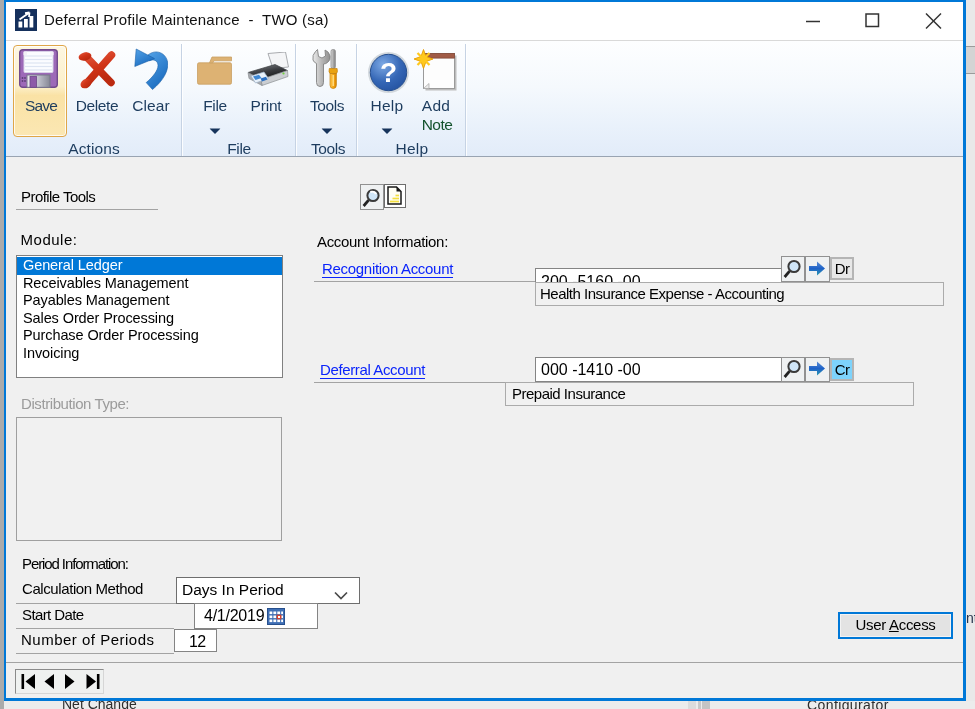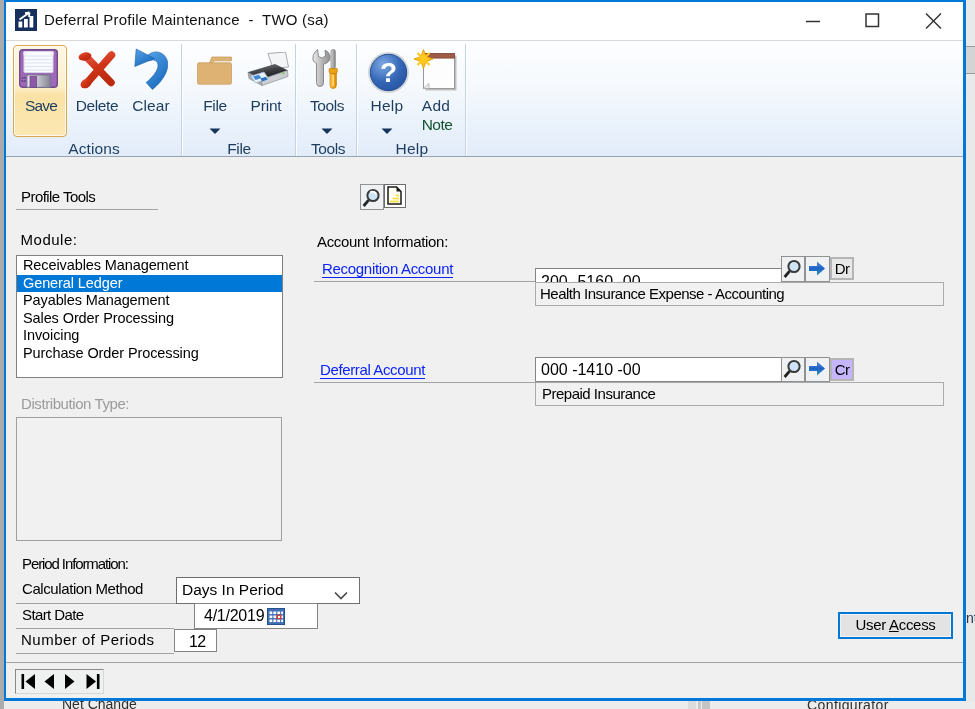--- a/index.html
+++ b/index.html
@@ -228,26 +228,26 @@
     <path d="M9.5 1 L9.5 5.5 L14 5.5 Z" fill="#1a1a1a"></path>
     <g stroke="#f4df3f" stroke-width="1.7" fill="none">
           <path d="M3 15.5 L12 15.5"></path>
           <path d="M5.5 12.5 L12 12.5"></path>
           <path d="M8.5 9.5 L12 9.5"></path>
         </g>
   </svg></div>
 
   <div class="abs flabel" style="left:20.6px;top:232px;letter-spacing:0.5px;">Module:</div>
   <div class="abs" id="listbox">
+    <div class="li lisel">General Ledger</div>
     <div class="li">Receivables Management</div>
-    <div class="li lisel">General Ledger</div>
     <div class="li">Payables Management</div>
     <div class="li">Sales Order Processing</div>
+    <div class="li">Purchase Order Processing</div>
     <div class="li">Invoicing</div>
-    <div class="li">Purchase Order Processing</div>
   </div>
 
   <div class="abs flabel" style="left:317px;top:234px;letter-spacing:-0.33px;">Account Information:</div>
   <div class="abs link" style="left:322px;top:261px;letter-spacing:-0.3px;">Recognition Account</div>
   <div class="abs promptline" style="left:314px;top:281px;width:221px;"></div>
   <div class="abs field" style="left:535px;top:256px;width:245px;height:24px;line-height:25px;padding-left:5px;margin-top:12px;">200 -5160 -00</div>
   <div class="abs cell" style="left:781px;top:256px;width:22px;height:24px;"></div>
   <div class="abs" style="left:782px;top:258px;"><svg width="22" height="22" viewBox="0 0 22 22">
     <circle cx="12" cy="8.5" r="5.6" fill="#cfe5f7" stroke="#3a3a3a" stroke-width="2"></circle>
     <line x1="7.6" y1="13.2" x2="2.6" y2="19" stroke="#222" stroke-width="2.8"></line>
@@ -278,22 +278,22 @@
   <div class="abs" style="left:808px;top:360px;"><svg width="18" height="17" viewBox="0 0 18 17">
         <polygon points="1,6 9,6 9,1.5 17,8.5 9,15.5 9,11 1,11" fill="url(#garw2)"></polygon>
         <defs>
           <linearGradient id="garw2" x1="0" y1="0" x2="0" y2="1">
             <stop offset="0" stop-color="#5b8fd4"></stop>
             <stop offset="0.5" stop-color="#1e62c8"></stop>
             <stop offset="1" stop-color="#2b9ab0"></stop>
           </linearGradient>
         </defs>
       </svg></div>
-  <div class="abs" style="left:830px;top:358px;width:24px;height:23px;background:#c4b5fd;border:2px solid #b5b5b5;box-sizing:border-box;font-size:15px;letter-spacing:-0.7px;text-align:center;line-height:19px;">Cr</div>
-  <div class="abs ro" style="left:535px;top:382px;width:409px;height:24px;line-height:22px;padding-left:6px;box-sizing:border-box;">Prepaid Insurance</div>
+  <div class="abs" style="left:830px;top:358px;width:24px;height:23px;background:#7dd3fc;border:2px solid #b5b5b5;box-sizing:border-box;font-size:15px;letter-spacing:-0.7px;text-align:center;line-height:19px;">Cr</div>
+  <div class="abs ro" style="left:505px;top:382px;width:409px;height:24px;line-height:22px;padding-left:6px;box-sizing:border-box;">Prepaid Insurance</div>
 
   <div class="abs flabel fdis" style="left:21px;top:396px;letter-spacing:-0.42px;">Distribution Type:</div>
   <div class="abs" id="distbox"></div>
 
   <div class="abs flabel" style="left:22px;top:556px;letter-spacing:-1.1px;">Period Information:</div>
   <div class="abs flabel" style="left:22px;top:581px;letter-spacing:-0.41px;">Calculation Method</div>
   <div class="abs promptline" style="left:16px;top:603px;width:160px;"></div>
   <div class="abs field" style="left:176px;top:577px;width:177px;height:25px;line-height:23px;padding-left:5px;border-color:#6e6e6e;font-size:15.5px;box-sizing:content-box;">Days In Period</div>
   <div class="abs" style="left:334px;top:586px;"><svg width="14" height="9">
         <polyline points="1,1.5 7,7.5 13,1.5" fill="none" stroke="#4a4a4a" stroke-width="1.7"></polyline>

